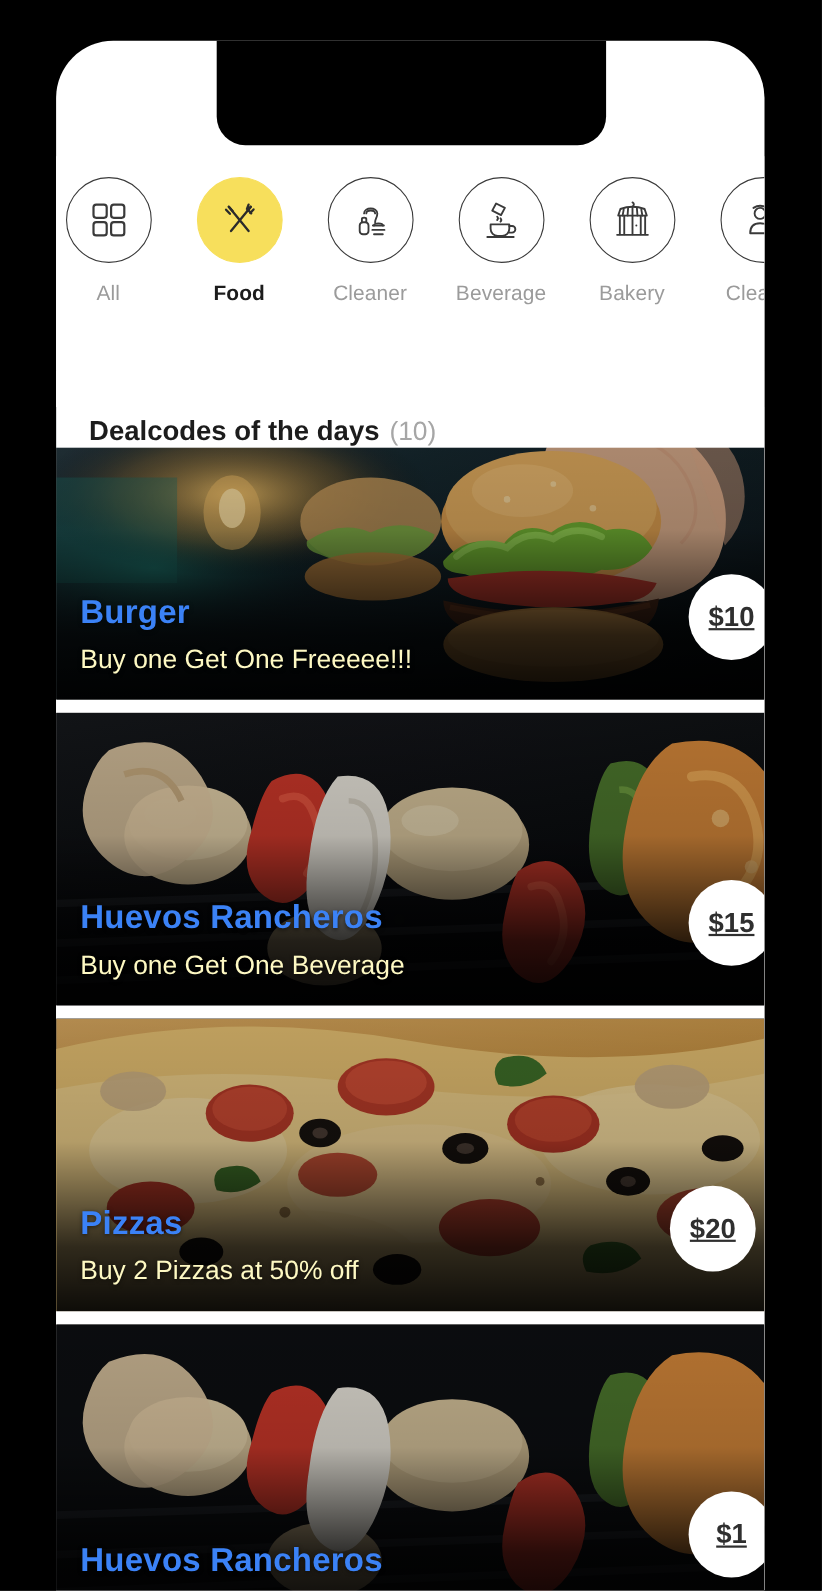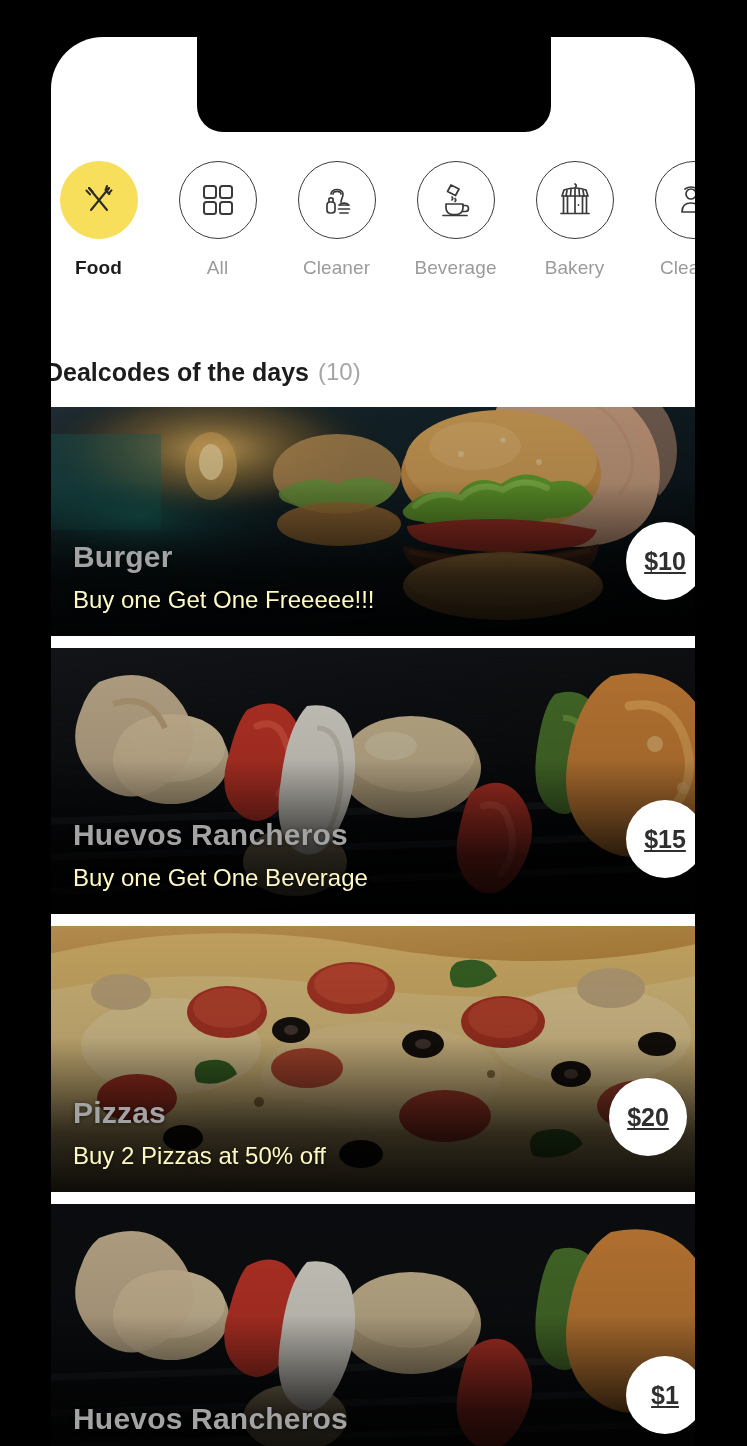--- a/index.html
+++ b/index.html
@@ -80,22 +80,23 @@
     font-weight:bold;
   }
   .cat-circle svg { display:block; }
 
   
   .section-head {
     position:absolute;
     left:0; top:300px;
     width:644px; height:70px;
     background:#fff;
-    display:flex; align-items:center;
+    display:flex; align-items:flex-end;
     z-index:20;
+    padding-left:36px;
   }
   .section-title {
     margin-left:-6px;
     font-size:25px; font-weight:bold;
     color:#1c1c1c;
     white-space:nowrap;
   }
   .section-count {
     margin-left:9px;
     font-size:24px; font-weight:normal;
@@ -122,21 +123,21 @@
     position:absolute; inset:0;
     background:linear-gradient(to bottom, rgba(0,0,0,.18) 0%, rgba(0,0,0,.25) 42%, rgba(0,0,0,.80) 78%, rgba(0,0,0,.94) 100%);
   }
   .deal-text {
     position:absolute;
     left:22px; bottom:22px;
     z-index:5;
   }
   .deal-title {
     font-size:30px; font-weight:bold;
-    color:#a3a3a3;
+    color:#3b82f6;
     letter-spacing:.2px;
     text-shadow:0 1px 4px rgba(0,0,0,.55);
   }
   .deal-sub {
     margin-top:12px;
     font-size:24px; color:#fef9c3;
     text-shadow:0 1px 4px rgba(0,0,0,.55);
   }
   .price-badge {
     position:absolute;
@@ -154,43 +155,43 @@
 </style>
 </head>
 <body>
 
 <div class="stage">
   <div class="screen">
 
     <div class="cat-strip">
       <div class="cat-track">
 
+        <div class="cat">
+          <div class="cat-circle">
+            <svg width="36" height="36" viewBox="0 0 36 36" fill="none" stroke="#3a3a3a" stroke-width="2">
+              <rect x="4" y="4" width="12" height="12" rx="2.5"></rect>
+              <rect x="20" y="4" width="12" height="12" rx="2.5"></rect>
+              <rect x="4" y="20" width="12" height="12" rx="2.5"></rect>
+              <rect x="20" y="20" width="12" height="12" rx="2.5"></rect>
+            </svg>
+          </div>
+          <div class="cat-label">All</div>
+        </div>
+
         <div class="cat active">
           <div class="cat-circle">
             <svg width="38" height="38" viewBox="0 0 38 38" fill="none" stroke="#2b2b2b" stroke-width="2.1" stroke-linecap="round" stroke-linejoin="round">
               <path d="M9 7 L27 29"></path>
               <path d="M9 7 L12.5 10.8 M6.5 9.6 L10 13.4"></path>
               <path d="M29 7 L11 29"></path>
               <path d="M29 7 L26 10.5 M31.5 9.4 L28.5 12.6 M27 5 L25.5 9"></path>
               <path d="M27.2 10.6 L29.4 13"></path>
             </svg>
           </div>
           <div class="cat-label">Food</div>
-        </div>
-
-        <div class="cat">
-          <div class="cat-circle">
-            <svg width="36" height="36" viewBox="0 0 36 36" fill="none" stroke="#3a3a3a" stroke-width="2">
-              <rect x="4" y="4" width="12" height="12" rx="2.5"></rect>
-              <rect x="20" y="4" width="12" height="12" rx="2.5"></rect>
-              <rect x="4" y="20" width="12" height="12" rx="2.5"></rect>
-              <rect x="20" y="20" width="12" height="12" rx="2.5"></rect>
-            </svg>
-          </div>
-          <div class="cat-label">All</div>
         </div>
 
         <div class="cat">
           <div class="cat-circle">
             <svg width="38" height="38" viewBox="0 0 38 38" fill="none" stroke="#3a3a3a" stroke-width="1.7" stroke-linecap="round" stroke-linejoin="round">
               <path d="M13 13 C13 7 25 7 25 13 C25 17 23 18 23 21"></path>
               <path d="M15 13 C15 9.5 23 9.5 23 13"></path>
               <rect x="9" y="21" width="8" height="11" rx="3"></rect>
               <path d="M11 21 L11 18 C11 16.5 15 16.5 15 18 L15 21"></path>
               <path d="M21 24 h10 M20.5 28 h11 M22 32 h8"></path>

